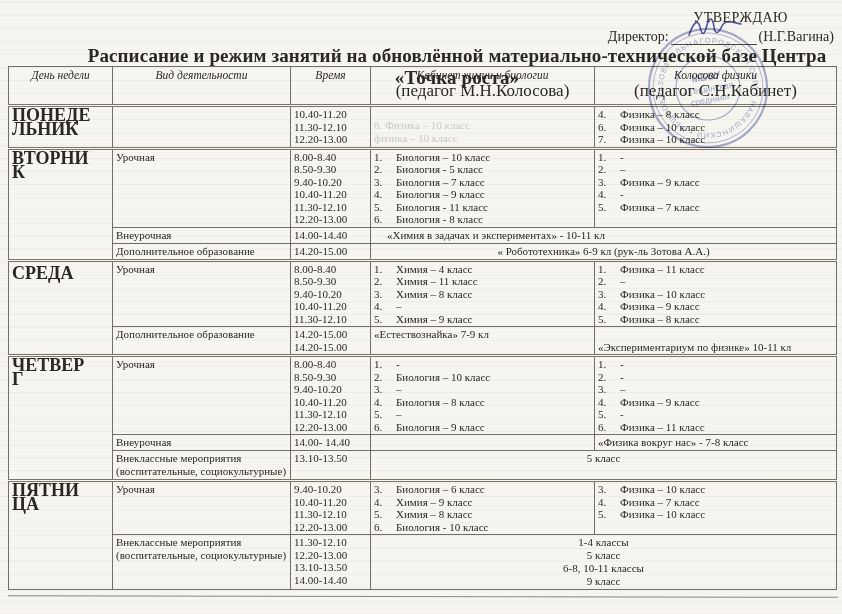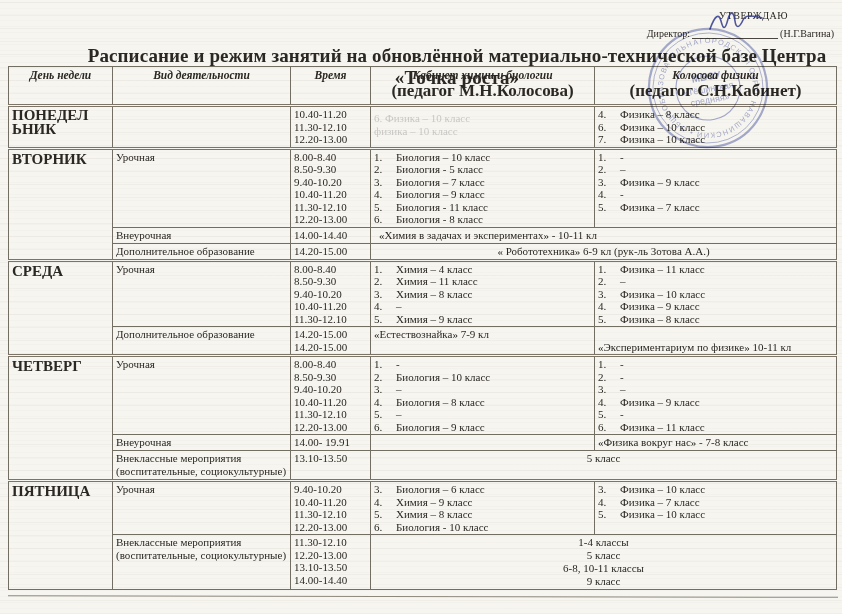--- a/index.html
+++ b/index.html
@@ -2,49 +2,49 @@
 <html><head>
 <meta charset="utf-8">
 <style>
   html,body{margin:0;padding:0;}
   .page{position:relative;width:842px;height:614px;background:#f7f5ef;overflow:hidden;
         font-family:"Liberation Serif",serif;color:#2b2823;}
   .page::after{content:"";position:absolute;inset:0;pointer-events:none;
         background:repeating-linear-gradient(0deg, rgba(125,118,104,.06) 0 1px, transparent 1px 13px),
                    repeating-linear-gradient(0deg, transparent 0 5px, rgba(140,135,120,.03) 5px 6px);}
   
-  .approval{position:absolute;top:10px;right:8px;font-size:10px;text-align:right;z-index:3;}
+  .approval{position:absolute;top:10px;right:8px;font-size:14px;text-align:right;z-index:3;}
   .approve-word{margin-right:46px;letter-spacing:.5px;}
   .dir-line{margin-top:3px;display:flex;align-items:flex-end;justify-content:space-between;gap:2px;}
   .sig-holder{position:relative;width:86px;border-bottom:1px solid #4a463f;height:14px;}
   .sig-holder svg{position:absolute;left:16px;top:-13px;}
   
   .doc-title{position:absolute;top:45px;left:78px;right:6px;text-align:center;
         font-weight:bold;font-size:19px;letter-spacing:.1px;z-index:1;}
   
   table.sched{position:absolute;left:8px;top:66px;width:828px;border-collapse:collapse;
         table-layout:fixed;font-size:11px;z-index:2;}
   table.sched{border:1.5px solid #4d493f;}
   .sched th,.sched td{border:1px solid #736e64;vertical-align:top;padding:1px 3px;}
-  .sched thead th{font-weight:bold;font-size:11.5px;text-align:center;padding:2px 2px 3px;margin-left:8px;}
+  .sched thead th{font-weight:normal;font-size:11.5px;text-align:center;padding:2px 2px 3px;margin-left:8px;}
   .it{font-style:italic;}
   .sub{font-style:normal;font-size:17px;}
-  .c-day{font-weight:bold;font-size:15px;padding-top:3px;padding-left:4px;}
+  .c-day{font-weight:bold;font-size:18px;padding-top:3px;padding-left:4px;}
   .c-day span{display:inline-block;max-width:80px;overflow-wrap:anywhere;line-height:14px;}
   .c-act{padding-left:5px;line-height:13px;padding-top:2px;}
   .c-time{padding-left:6px;margin-top:36px;}
   .c-time div{line-height:12.5px;white-space:nowrap;}
   .c-list{padding:1px 2px 1px 7px;}
   .c-list .row{display:flex;line-height:12.5px;}
   .c-list .num{width:22px;flex:none;}
   .c-span div{line-height:13px;}
   .c-span.ac{text-align:center;}
-  .c-span.al{text-align:left;padding-left:8px;}
+  .c-span.al{text-align:left;padding-left:16px;}
   tr.day-start td{border-top:3px double #7c7466;}
-  .ghosts{padding-top:4px;}
+  .ghosts{padding-top:11px;}
   .ghost{color:rgba(96,94,104,.30);filter:blur(.4px);line-height:12.5px;}
   .bottom-rule{position:absolute;left:8px;top:596px;width:830px;border-top:1px solid #8d887c;
         transform:rotate(.12deg);z-index:1;}
   
   .stamp{position:absolute;left:644px;top:24px;width:128px;height:128px;z-index:4;
         mix-blend-mode:multiply;opacity:.85;}
 </style>
 </head>
 <body>
 
@@ -332,21 +332,21 @@
             </div>
             <div class="row">
               <span class="num">6.</span>
               <span>Физика – 11 класс</span>
             </div>
           </td>
         </tr>
         <tr>
           <td class="c-act">Внеурочная</td>
           <td class="c-time">
-            <div>14.00- 19.91</div>
+            <div>14.00- 14.40</div>
           </td>
           <td class="c-list"></td>
           <td class="c-list">
             <div class="row">«Физика вокруг нас» - 7-8 класс</div>
           </td>
         </tr>
         <tr>
           <td class="c-act">Внеклассные мероприятия (воспитательные, социокультурные)</td>
           <td class="c-time">
             <div>13.10-13.50</div>

